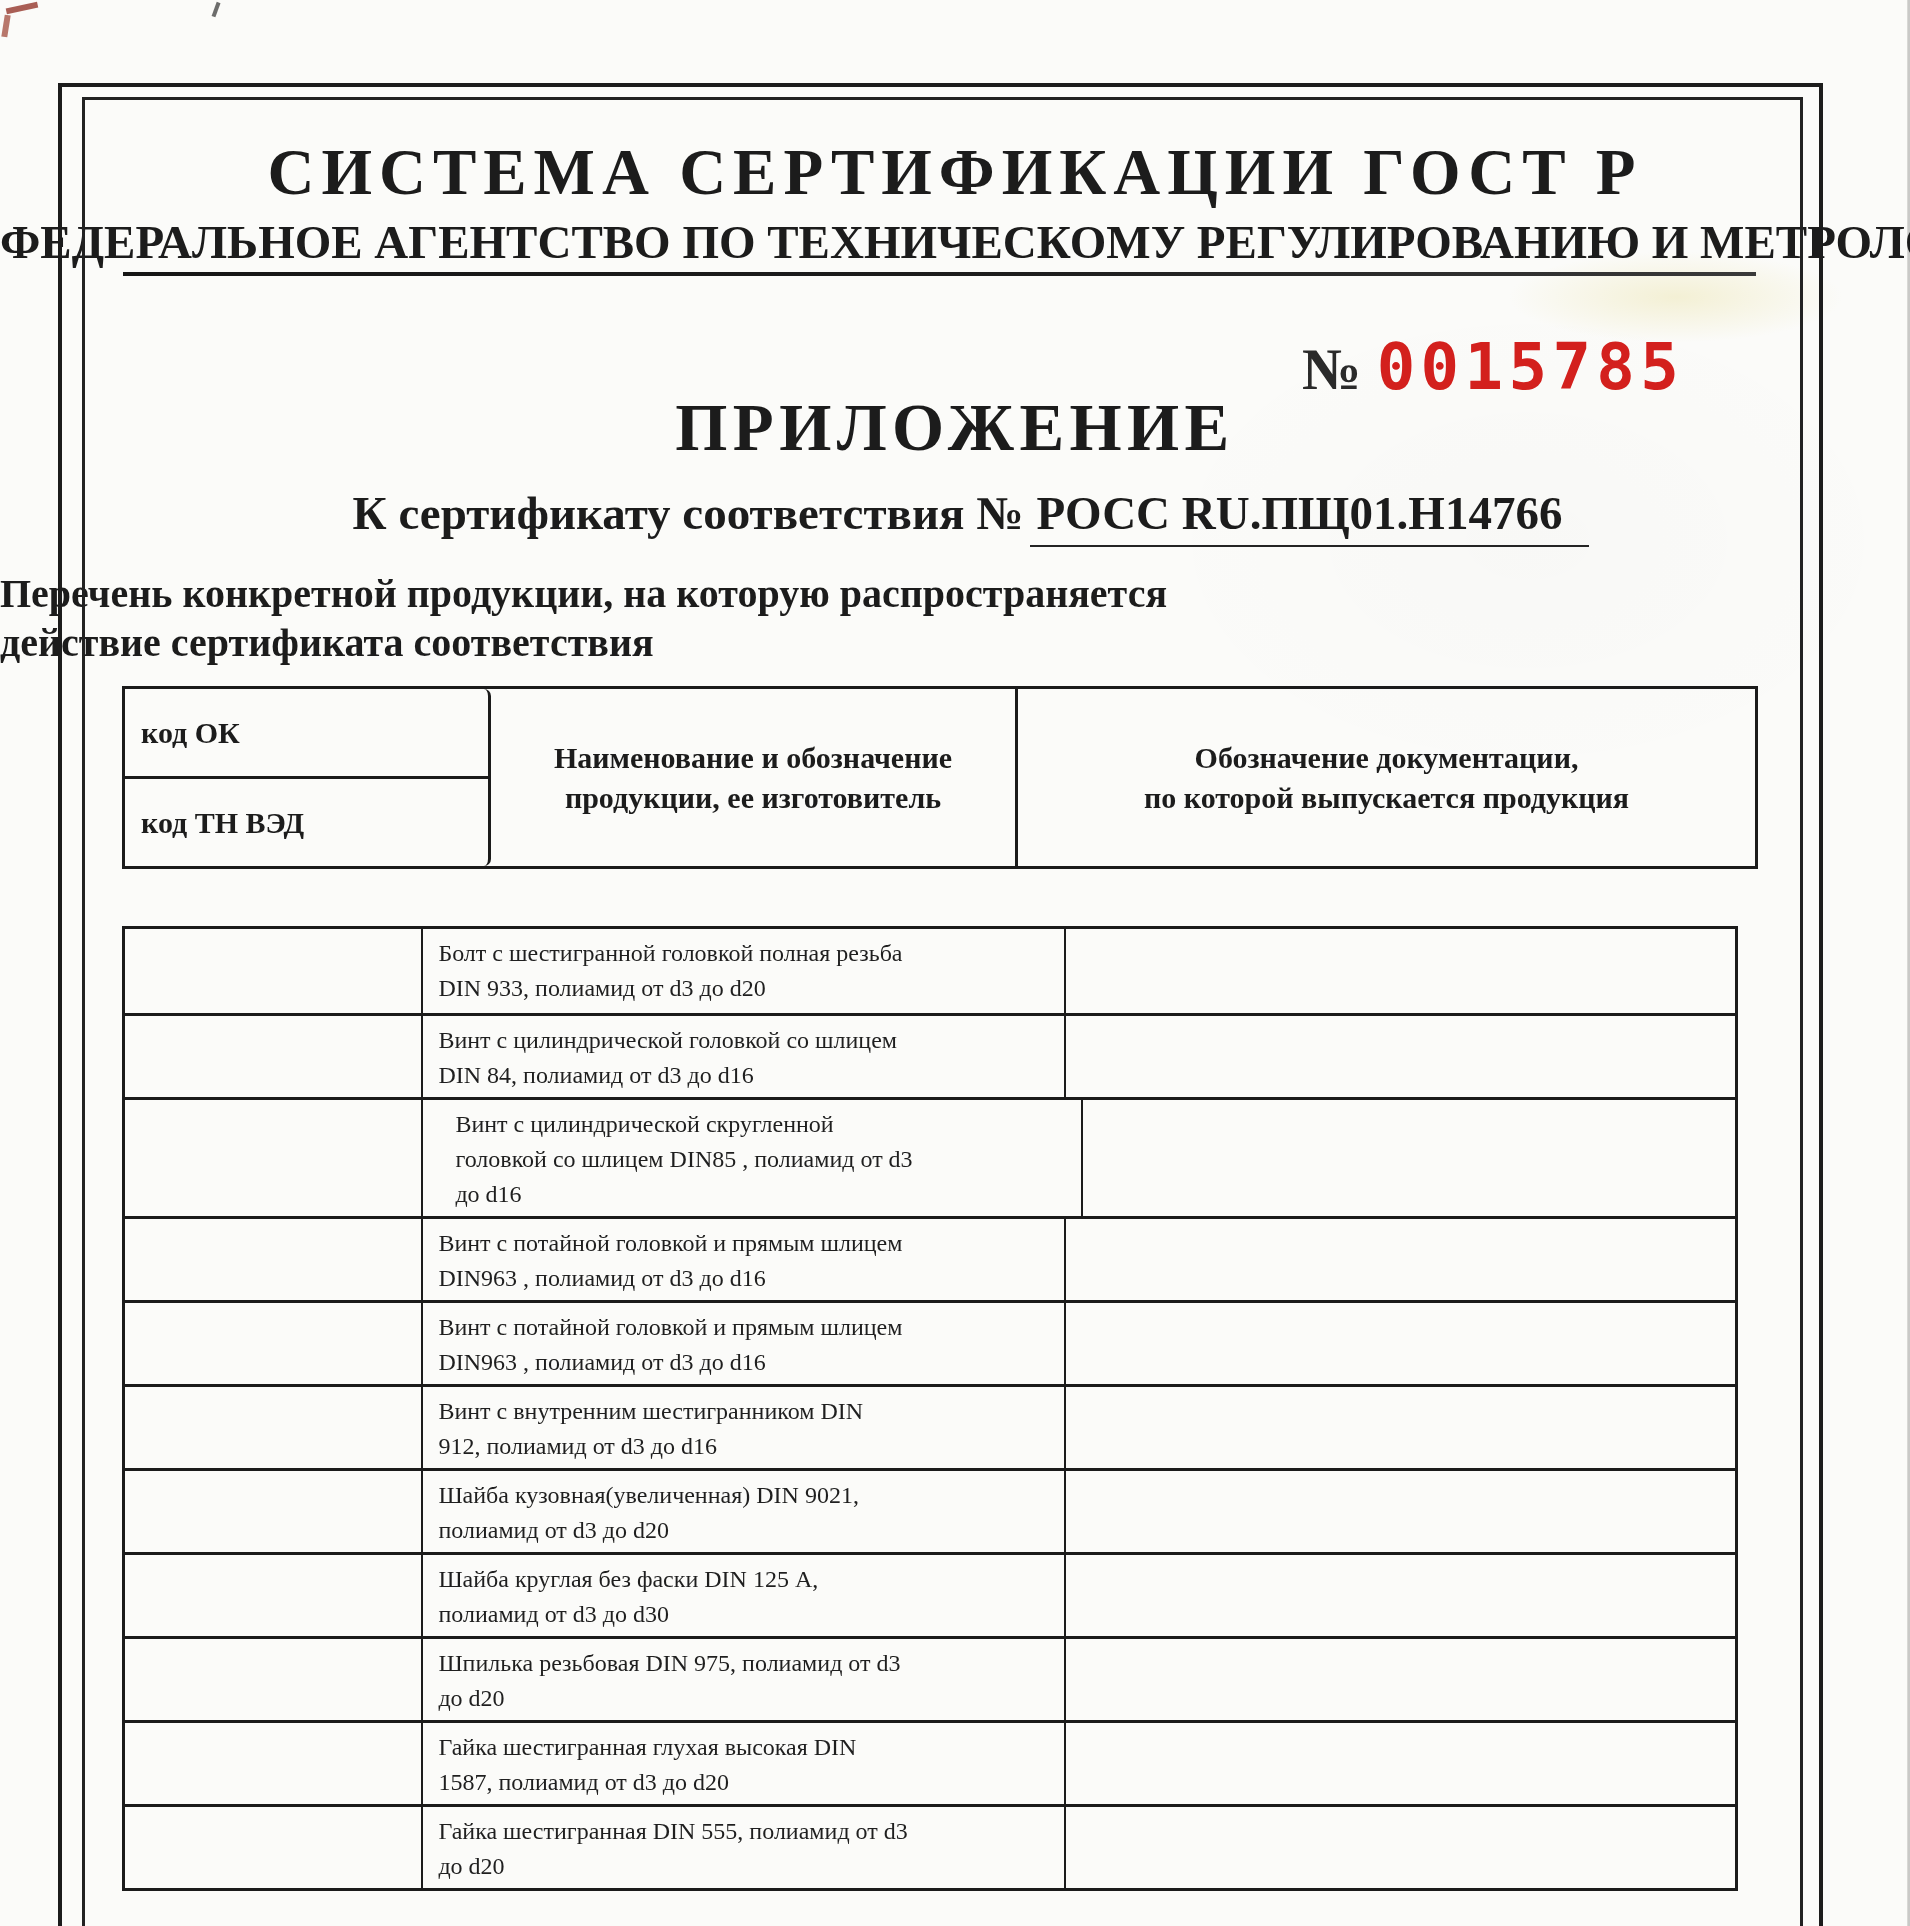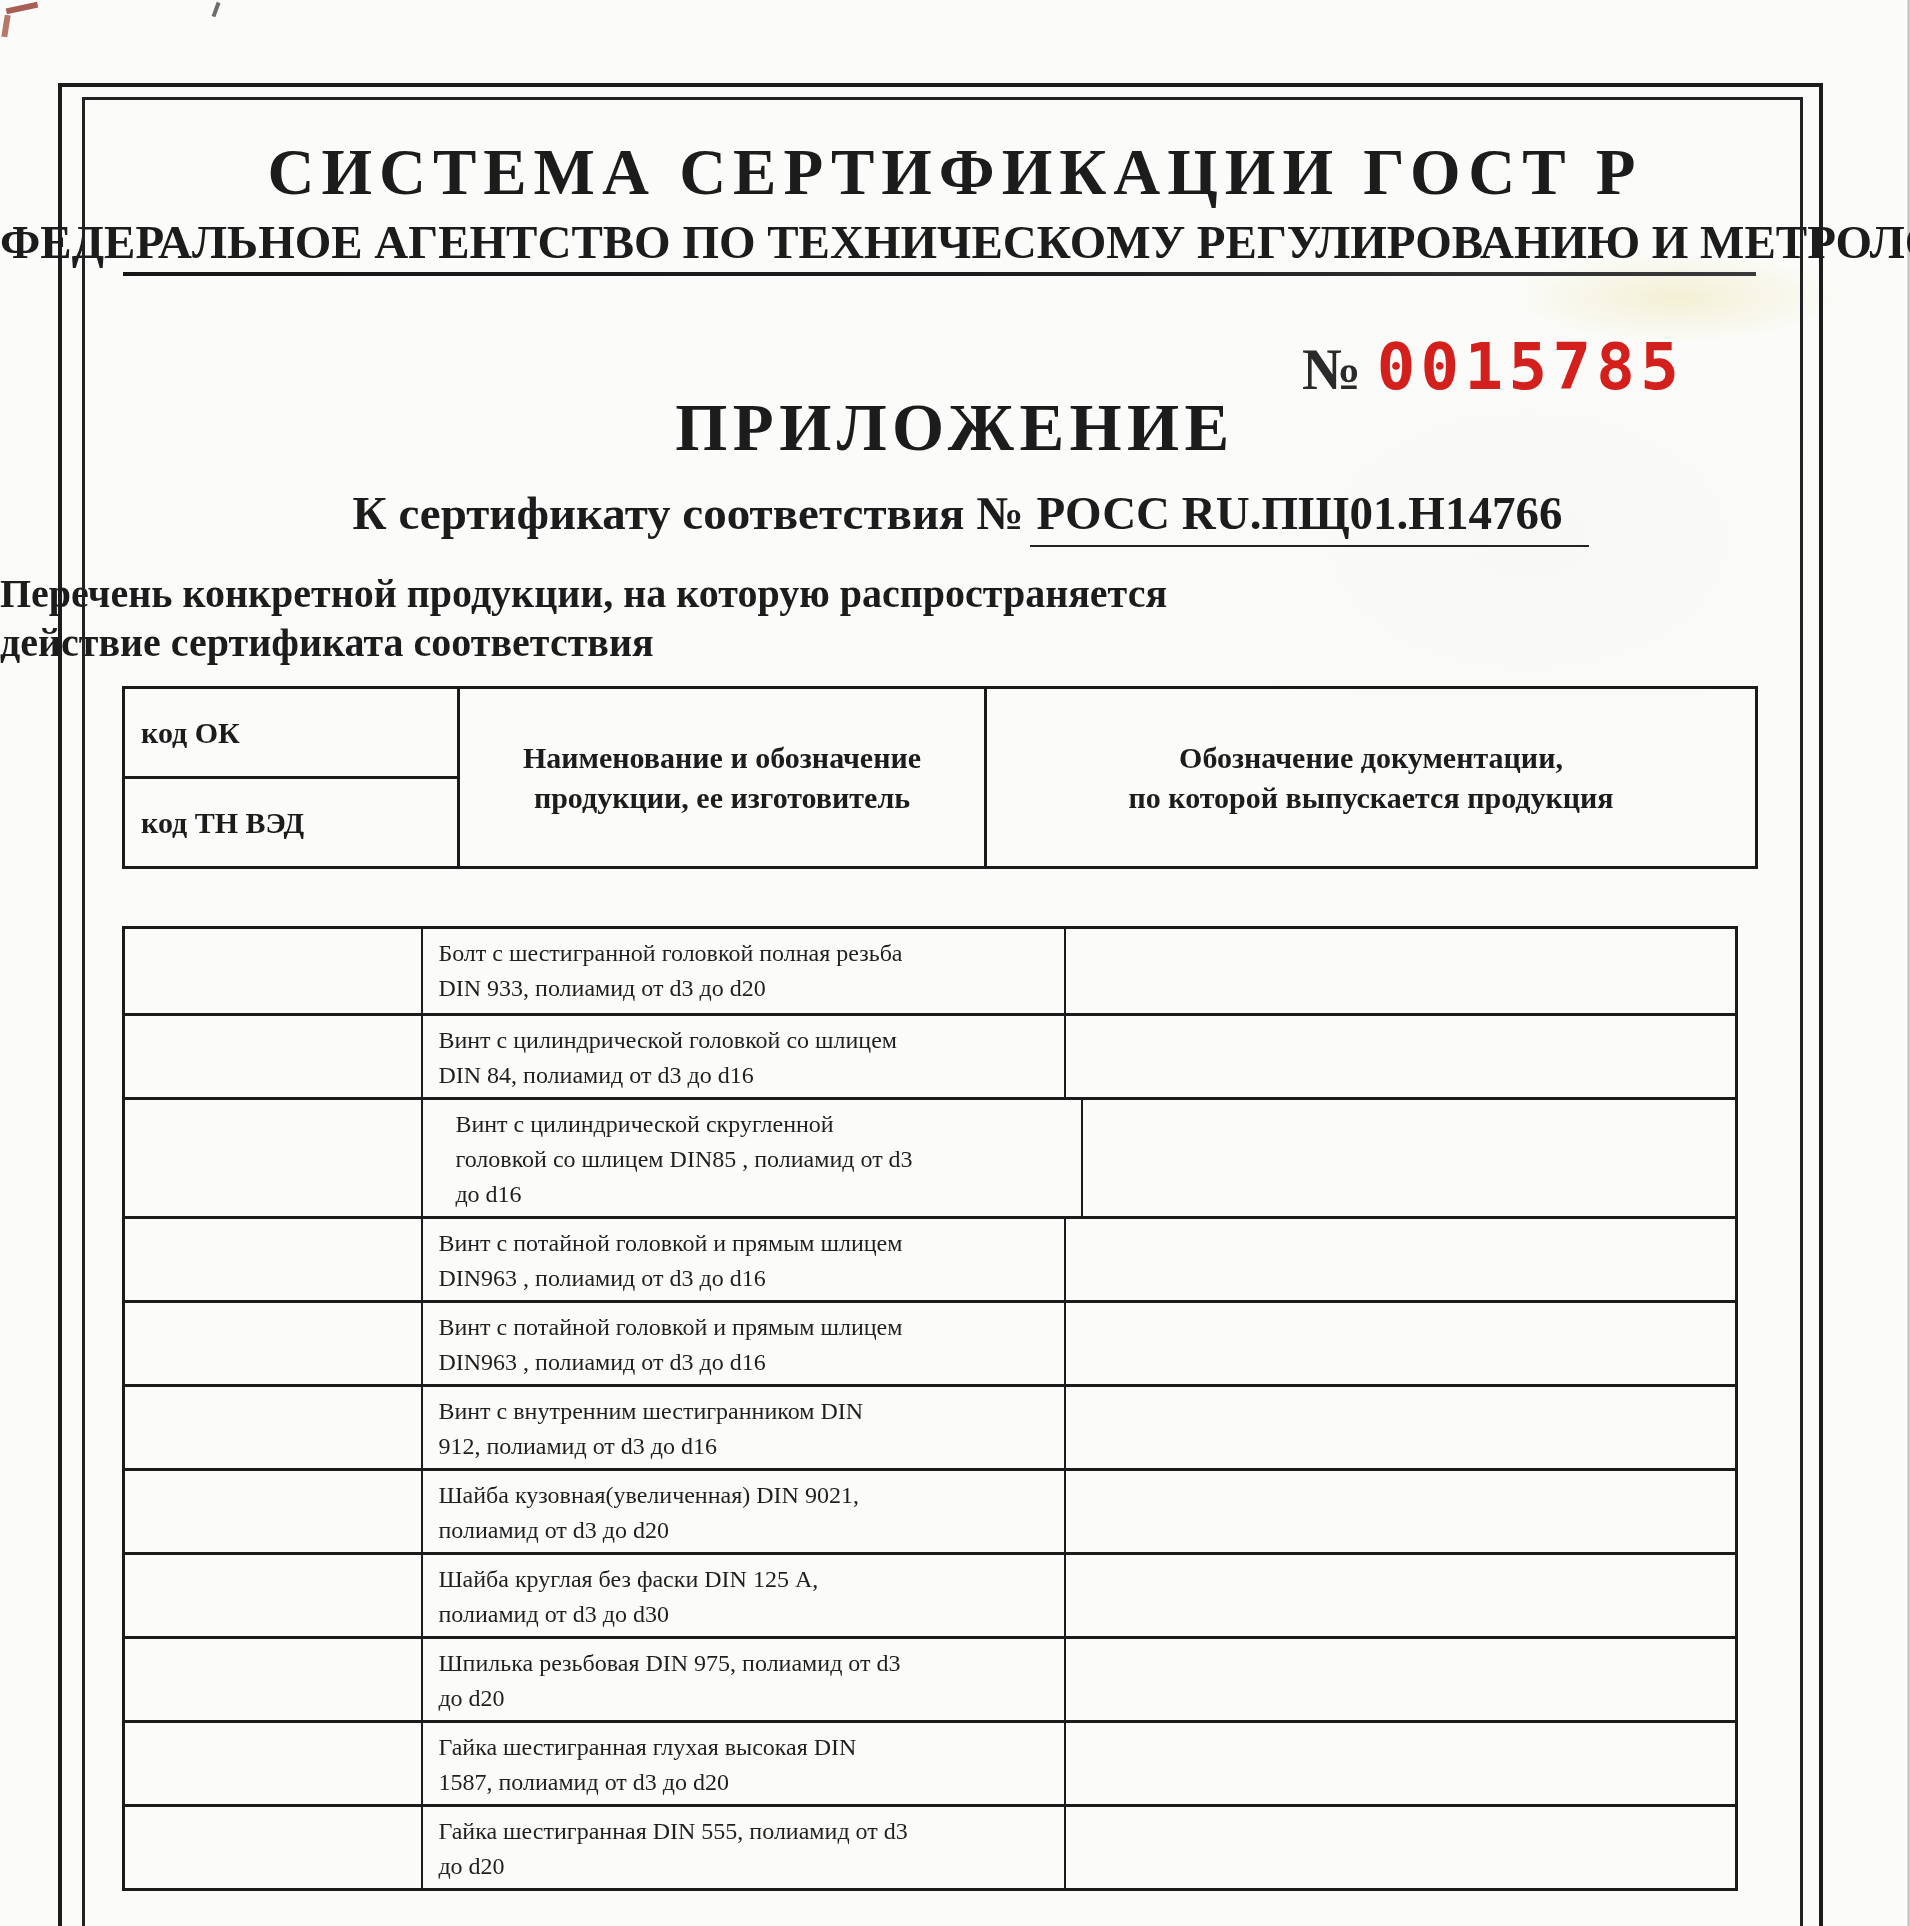--- a/index.html
+++ b/index.html
@@ -39,21 +39,21 @@
   .appendix{position:absolute;left:0;top:389px;width:100%;text-align:center;
     font-size:67px;font-weight:bold;letter-spacing:5.4px;}
   .cert-line{position:absolute;left:16px;top:486px;width:100%;text-align:center;
     font-size:47px;font-weight:bold;white-space:nowrap;}
   .cert-num{display:inline-block;border-bottom:2.7px solid #242424;padding:0 27px 5.4px 6.2px;margin-left:7px;}
   .scope{position:absolute;left:0;top:569px;width:100%;text-align:left;
     font-size:40px;font-weight:bold;line-height:49px;white-space:pre-line;}
   
   .htable{position:absolute;left:122px;top:686px;width:1636px;height:183px;
     border:3.5px solid #1b1b1b;box-sizing:border-box;display:flex;z-index:2;}
-  .hcol1{width:335px;border-right:3.1px solid #1b1b1b;box-sizing:border-box;display:flex;flex-direction:column;}
+  .hcol1{width:366px;border-right:3.1px solid #1b1b1b;box-sizing:border-box;display:flex;flex-direction:column;border-radius:7px;}
   .hcol1 .half{flex:1;display:flex;align-items:center;padding-left:16px;
     font-size:30px;font-weight:bold;}
   .hcol1 .half.first{border-bottom:3.1px solid #1b1b1b;}
   .hcol2{width:527px;border-right:3.1px solid #1b1b1b;box-sizing:border-box;}
   .hcol3{flex:1;}
   .hcenter{height:100%;display:flex;align-items:center;justify-content:center;text-align:center;
     font-size:30px;font-weight:bold;line-height:40px;white-space:pre-line;}
   
   .btable{position:absolute;left:122px;top:926px;width:1616px;
     border:3.5px solid #1b1b1b;box-sizing:border-box;z-index:2;}

